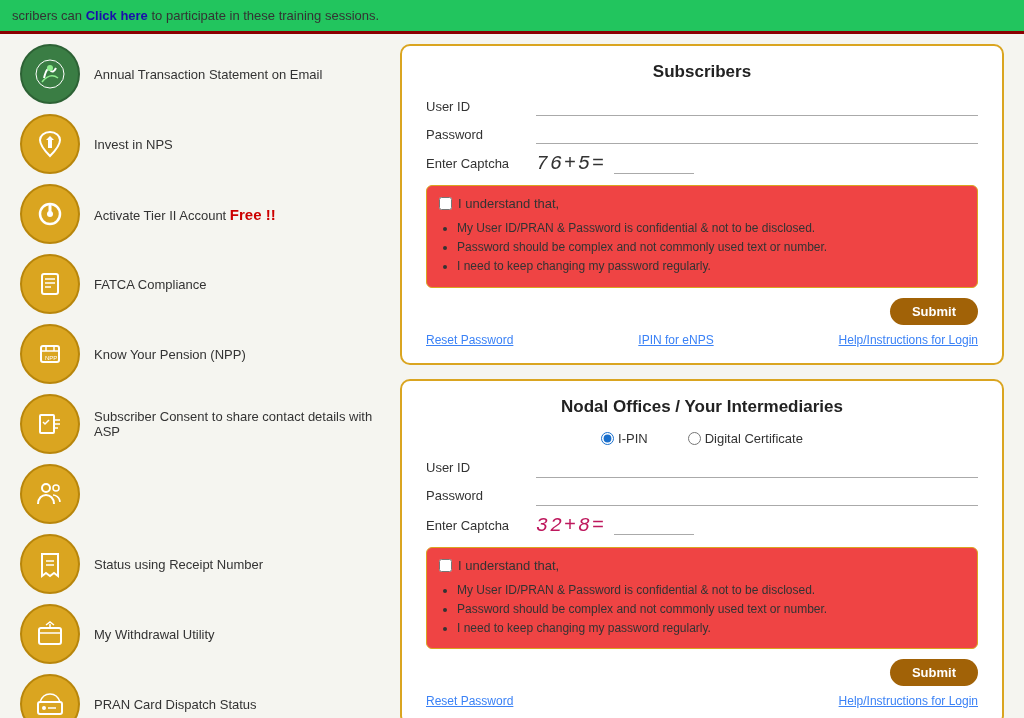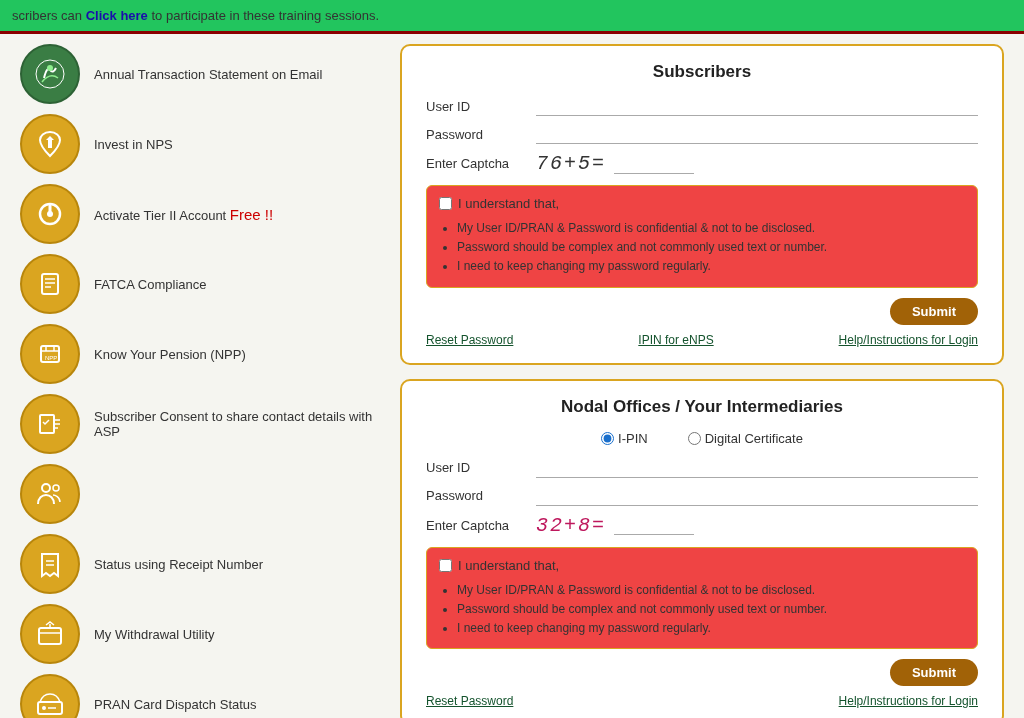--- a/index.html
+++ b/index.html
@@ -69,21 +69,21 @@
       fill: #fff;
     }
 
     .menu-label {
       font-size: 13px;
       color: #333;
     }
 
     .menu-label .free-text {
       color: #cc0000;
-      font-weight: normal;
+      font-weight: bold;
       font-size: 15px;
     }
 
     
     .right-panels {
       flex: 1;
       display: flex;
       flex-direction: column;
       gap: 14px;
       padding-right: 20px;
@@ -185,21 +185,21 @@
       font-weight: bold;
     }
 
     .links-row {
       display: flex;
       justify-content: space-between;
       font-size: 12px;
     }
 
     .links-row a {
-      color: #14532d;
+      color: #3b82f6;
       text-decoration: underline;
       cursor: pointer;
     }
 
     
     .radio-row {
       display: flex;
       justify-content: center;
       gap: 40px;
       margin-bottom: 12px;

